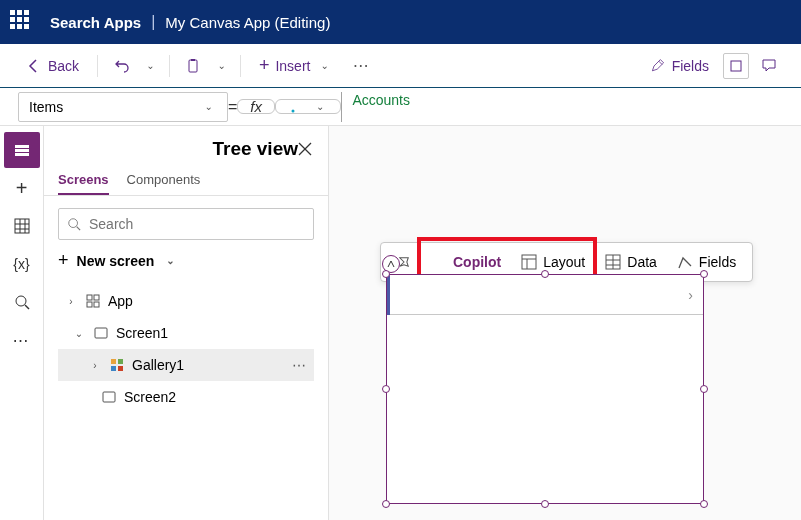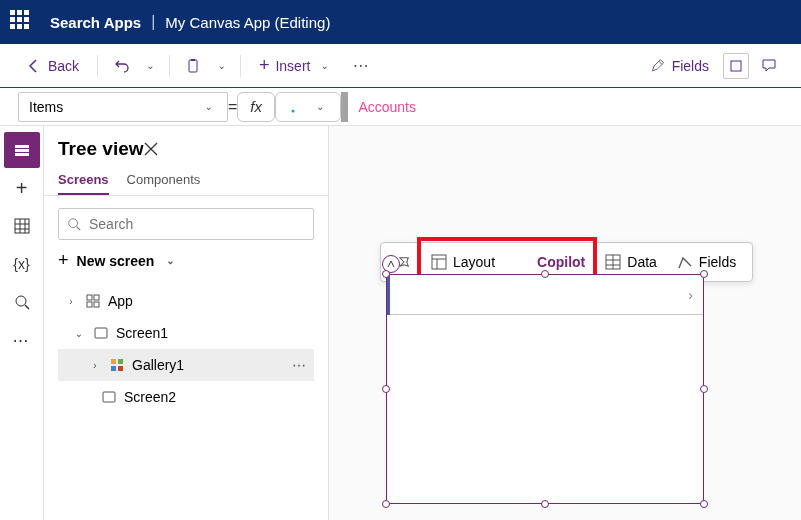--- a/index.html
+++ b/index.html
@@ -13,29 +13,29 @@
   .cmdbar { height: 44px; border-bottom: 1px solid #0c4a6e; display: flex; align-items: center; padding: 0 18px; gap: 6px; }
   .cmd-btn { display: flex; align-items: center; gap: 6px; padding: 4px 8px; color: #5b2a86; cursor: pointer; font-size: 14px; }
   .cmd-sep { width: 1px; height: 22px; background: #e1e1e1; margin: 0 4px; }
   .cmd-chev { font-size: 10px; color: #555; padding: 4px; cursor: pointer;}
   .cmd-spacer { flex: 1; }
   .icon-box { width: 28px; height: 28px; display:flex; align-items:center; justify-content:center; cursor:pointer; color:#5b2a86; }
   .formula-row { height: 38px; border-bottom: 1px solid #e1e1e1; display: flex; align-items: center; padding: 0 18px; }
   .prop-select { width: 210px; height: 30px; border: 1px solid #c8c8c8; border-radius: 2px; display: flex; align-items: center; justify-content: space-between; padding: 0 10px; font-size: 14px; cursor: pointer; }
   .eq { font-size: 16px; color: #333; }
   .fx { font-style: italic; font-size: 15px; color: #333; }
-  .fx-box { display:flex; align-items:center; gap:8px; border:1px solid #c8c8c8; border-radius:6px; height:30px; padding:0 12px; }
+  .fx-box { display:flex; align-items:center; gap:8px; border:1px solid #c8c8c8; border-radius:6px; height:15px; padding:0 12px; }
   .copilot-icon { color:#742774; }
-  .fx-input { border-left:7px solid #a3a3a3; height:30px; flex:1; display:flex; align-items:center; padding:0 10px; font-size:14px; color:#ec4899; }
+  .fx-input { border-left:1px solid #a3a3a3; height:30px; flex:1; display:flex; align-items:flex-start; padding:0 10px; font-size:14px; color:#15803d; }
   .workspace { display:flex; height: calc(520px - 44px - 44px - 38px); }
   .leftrail { width: 44px; border-right: 1px solid #e1e1e1; display:flex; flex-direction:column; align-items:center; padding-top:6px; gap:2px; }
   .rail-btn { width: 36px; height: 36px; display:flex; align-items:center; justify-content:center; cursor:pointer; color:#333; border-radius:2px; }
   .rail-btn.active { background:#742774; color:#fff; }
   .treepanel { width: 285px; border-right:1px solid #e1e1e1; display:flex; flex-direction:column; }
-  .tree-header { display:flex; align-items:center; justify-content:flex-start; padding:12px 16px 6px 14px; }
+  .tree-header { display:flex; align-items:center; justify-content:flex-end; padding:12px 16px 6px 14px; }
   .tree-title { font-size: 19px; font-weight:600; }
   .close-x { cursor:pointer; color:#333; }
   .tree-tabs { display:flex; gap:18px; padding:0 14px; border-bottom:1px solid #e1e1e1; }
   .tree-tab { font-size:13px; padding:6px 0; cursor:pointer; color:#555; }
   .tree-tab.active { color:#742774; border-bottom:2px solid #742774; font-weight:600; }
   .tree-body { padding: 12px 14px; display:flex; flex-direction:column; gap:10px; }
   .search-box { display:flex; align-items:center; border:1px solid #c8c8c8; border-radius:2px; height:32px; padding:0 8px; gap:8px; }
   .search-box input { border:0; outline:0; flex:1; font-size:14px; }
   .newscreen { display:flex; align-items:center; gap:8px; font-size:14px; font-weight:600; cursor:pointer; }
   .tree-items { padding: 4px 0; }
@@ -266,33 +266,33 @@
   </div>
 
   <div class="canvas-area">
 
     <div class="floatbar">
       <div class="fb-item">
         <svg class="pin-icon" width="14" height="14" viewBox="0 0 14 14">
             <path d="M7 1 L9 5 L13 7 L9 9 L7 13 L7 7 L1 7 Z" stroke="#555" fill="none" stroke-width="1"></path>
           </svg>
       </div>
+      <div class="fb-item copilot">
+        <svg width="16" height="16" viewBox="0 0 16 16">
+            <path d="M4 2 Q8 2 8 8 Q8 14 12 14 Q8 14 8 8 Q8 2 4 2 Z" fill="#742774"></path>
+          </svg>
+        <span>Copilot</span>
+      </div>
       <div class="fb-item">
         <svg width="16" height="16" viewBox="0 0 16 16">
             <rect x="1" y="1" width="14" height="14" stroke="#555" fill="none"></rect>
             <line x1="1" y1="5" x2="15" y2="5" stroke="#555"></line>
             <line x1="6" y1="5" x2="6" y2="15" stroke="#555"></line>
           </svg>
         <span>Layout</span>
-      </div>
-      <div class="fb-item copilot">
-        <svg width="16" height="16" viewBox="0 0 16 16">
-            <path d="M4 2 Q8 2 8 8 Q8 14 12 14 Q8 14 8 8 Q8 2 4 2 Z" fill="#742774"></path>
-          </svg>
-        <span>Copilot</span>
       </div>
       <div class="fb-item">
         <svg width="16" height="16" viewBox="0 0 16 16">
             <rect x="1" y="1" width="14" height="14" stroke="#555" fill="none"></rect>
             <line x1="1" y1="6" x2="15" y2="6" stroke="#555"></line>
             <line x1="1" y1="11" x2="15" y2="11" stroke="#555"></line>
             <line x1="8" y1="1" x2="8" y2="15" stroke="#555"></line>
           </svg>
         <span>Data</span>
       </div>

